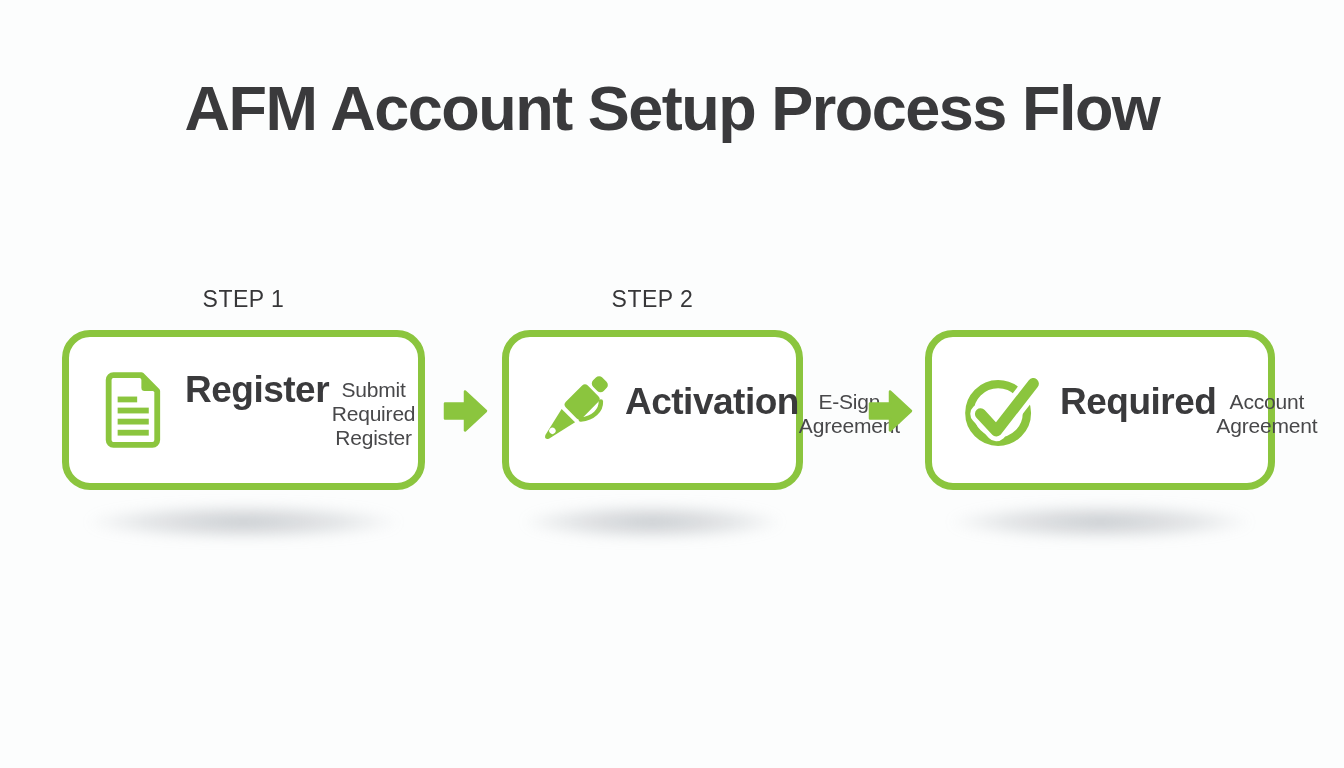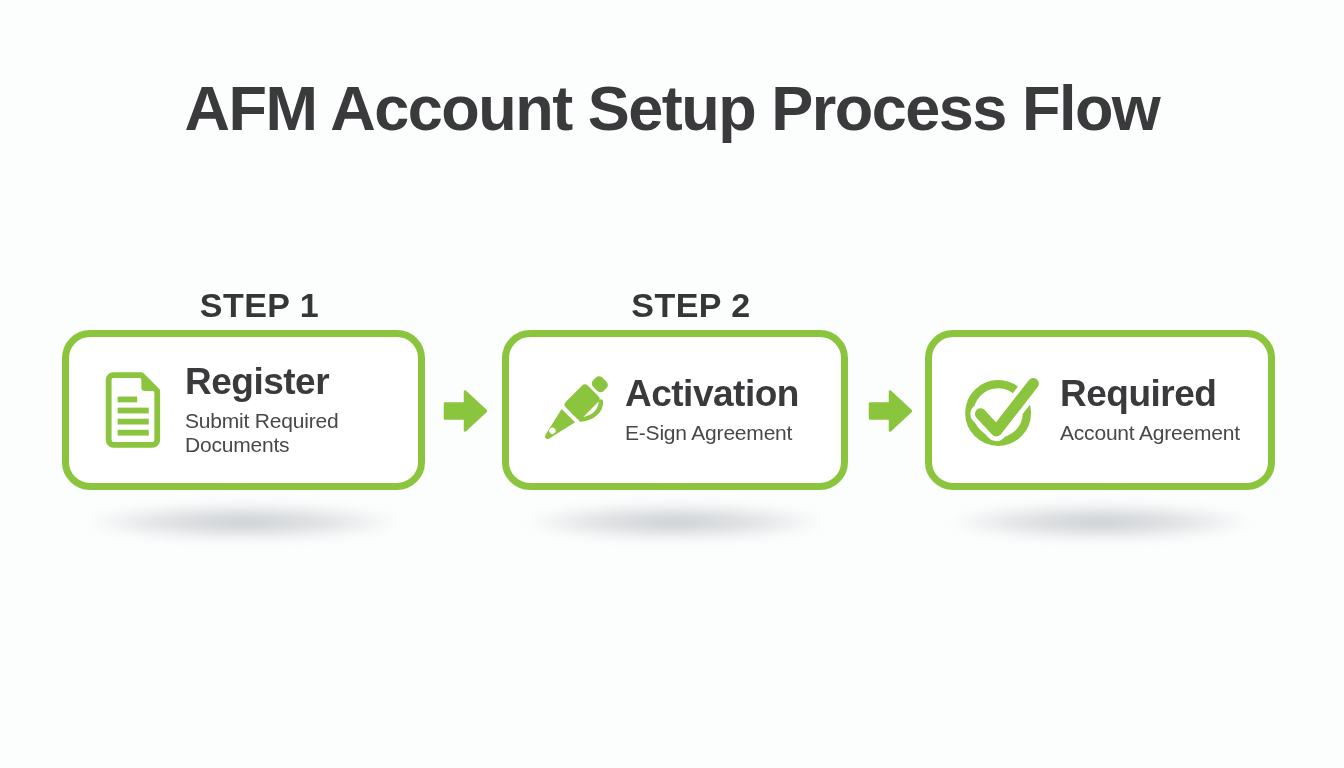--- a/index.html
+++ b/index.html
@@ -22,44 +22,44 @@
     letter-spacing:-1.5px;
     color:#3a3a3c;
     margin:0;
   }
   .step{
     position:absolute;
     top:330px;
     height:160px;
   }
   #step-1{left:62px;width:363px;}
-  #step-2{left:502px;width:346px;}
+  #step-2{left:502px;width:301px;}
   #step-3{left:925px;width:350px;}
   .step-label{
     position:absolute;
-    top:-44px;left:16px;width:100%;
+    top:-44px;left:0;width:100%;
     text-align:center;
-    font-size:34px;
-    font-weight:700;
+    font-size:23px;
+    font-weight:400;
     letter-spacing:0.5px;
     color:#363638;
   }
   .step-box{
     box-sizing:border-box;
     width:100%;height:100%;
     background:#ffffff;
     border:7px solid #8bc53e;
     border-radius:28px;
     display:flex;
     align-items:center;
     padding-left:30px;
     gap:16px;
   }
   .step-icon{flex:0 0 auto;display:block;}
-  .step-text{display:flex;flex-direction:column;}
+  .step-text{display:flex;flex-direction:row;text-align:center;}
   .step-title{
     font-size:37px;
     font-weight:700;
     letter-spacing:-0.5px;
     color:#3a3a3c;
     line-height:1.05;
   }
   .step-subtitle{
     font-size:21px;
     font-weight:400;
@@ -95,21 +95,21 @@
       <svg class="step-icon" width="70" height="76" viewBox="0 0 66 72">
         <path d="M13.5,3 H40 L55,18 V64.5 A4.5,4.5 0 0 1 50.5,69 H13.5 A4.5,4.5 0 0 1 9,64.5 V7.5 A4.5,4.5 0 0 1 13.5,3 Z" fill="#ffffff" stroke="#8bc53e" stroke-width="5.5" stroke-linejoin="round"></path>
         <path d="M40,4.5 L53.5,18 H43 A3,3 0 0 1 40,15 Z" fill="#8bc53e"></path>
         <line x1="17.5" y1="26" x2="36" y2="26" stroke="#8bc53e" stroke-width="5.5"></line>
         <line x1="17.5" y1="36.5" x2="47" y2="36.5" stroke="#8bc53e" stroke-width="5.5"></line>
         <line x1="17.5" y1="47" x2="47" y2="47" stroke="#8bc53e" stroke-width="5.5"></line>
         <line x1="17.5" y1="57.5" x2="47" y2="57.5" stroke="#8bc53e" stroke-width="5.5"></line>
       </svg>
       <div class="step-text">
         <div class="step-title">Register</div>
-        <div class="step-subtitle">Submit Required Documents</div>
+        <div class="step-subtitle">Submit Required Register</div>
       </div>
     </div>
     <div class="step-shadow"></div>
   </div>
 
   <svg class="connector" id="connector-1" width="45" height="46" viewBox="0 0 45 46">
     <path d="M2,15.5 H22 V3.5 L43,23 L22,42.5 V30.5 H2 Z" fill="#8bc53e" stroke="#8bc53e" stroke-width="2.5" stroke-linejoin="round"></path>
   </svg>
 
   <div class="step" id="step-2">

